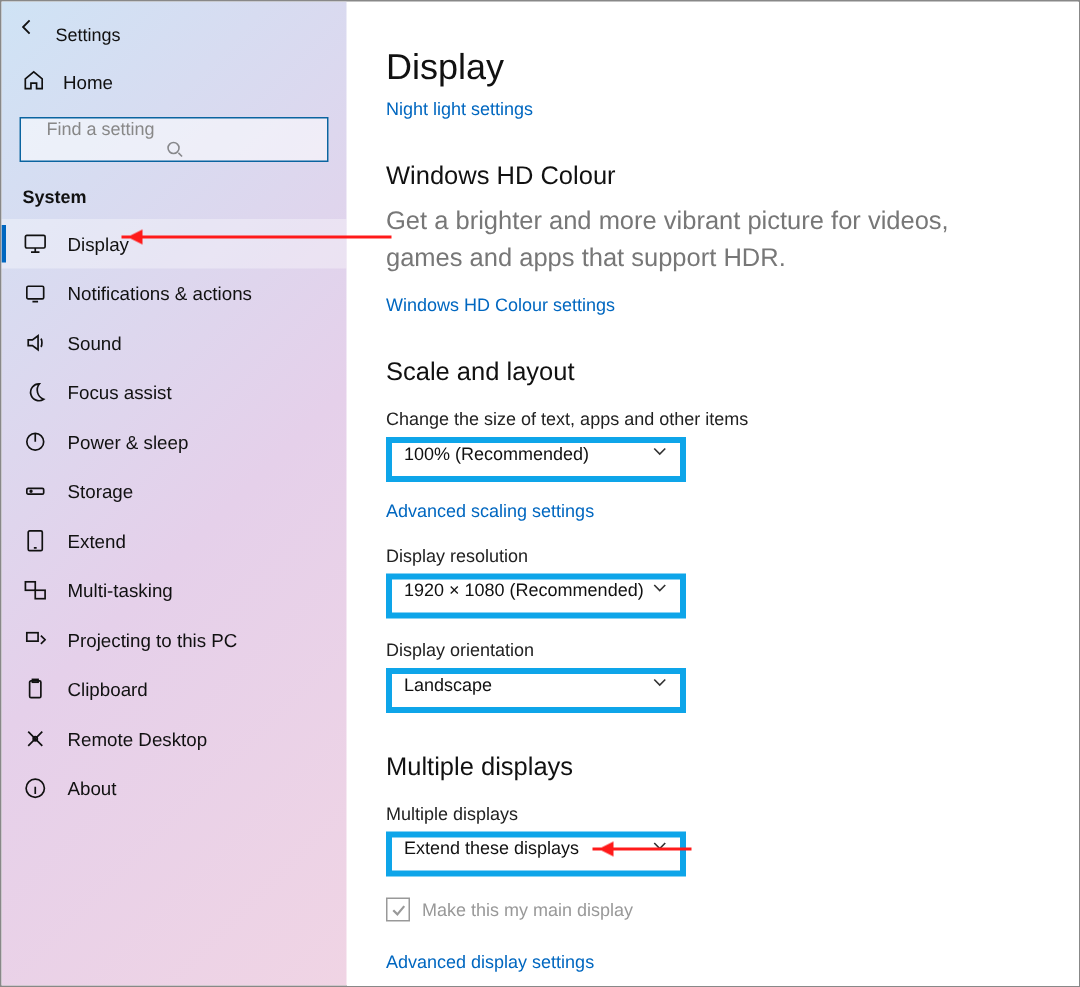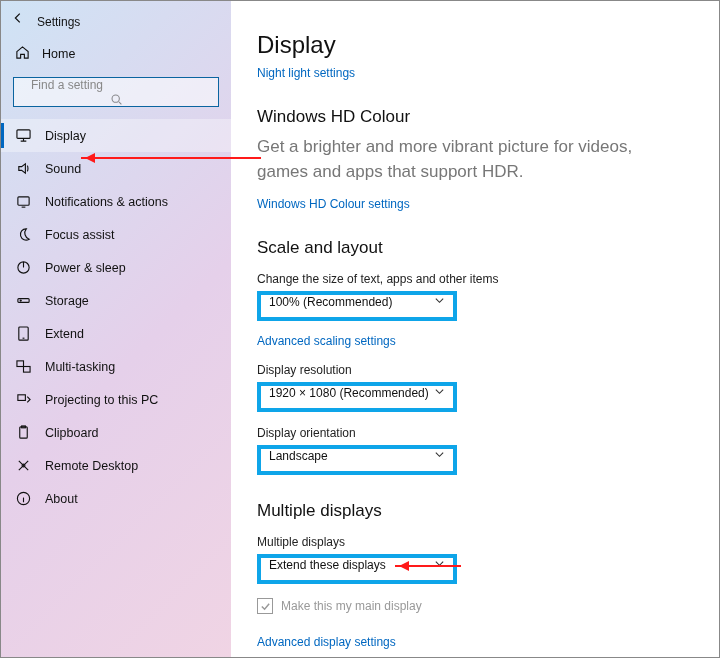--- a/index.html
+++ b/index.html
@@ -94,45 +94,46 @@
         <input type="text" placeholder="Find a setting" style="">
         <span class="sicon">
           <svg viewBox="0 0 16 16" fill="none" stroke="#444" stroke-width="1.3">
               <circle cx="7" cy="7" r="4.5"></circle>
               <path d="M11 11 L14 14"></path>
             </svg>
         </span>
       </div>
     </div>
 
+    <div class="section-head">System</div>
 
     <div class="nav" id="nav">
         <div class="nav-item selected">
           <span class="nicon">
             <svg viewBox="0 0 16 16" fill="none" stroke="#111" stroke-width="1.2">
               <use href="#ic-monitor"></use>
             </svg>
           </span>
           <span>Display</span>
         </div>
         <div class="nav-item">
           <span class="nicon">
             <svg viewBox="0 0 16 16" fill="none" stroke="#111" stroke-width="1.2">
+              <use href="#ic-notif"></use>
+            </svg>
+          </span>
+          <span>Notifications &amp; actions</span>
+        </div>
+        <div class="nav-item">
+          <span class="nicon">
+            <svg viewBox="0 0 16 16" fill="none" stroke="#111" stroke-width="1.2">
               <use href="#ic-sound"></use>
             </svg>
           </span>
           <span>Sound</span>
-        </div>
-        <div class="nav-item">
-          <span class="nicon">
-            <svg viewBox="0 0 16 16" fill="none" stroke="#111" stroke-width="1.2">
-              <use href="#ic-notif"></use>
-            </svg>
-          </span>
-          <span>Notifications &amp; actions</span>
         </div>
         <div class="nav-item">
           <span class="nicon">
             <svg viewBox="0 0 16 16" fill="none" stroke="#111" stroke-width="1.2">
               <use href="#ic-moon"></use>
             </svg>
           </span>
           <span>Focus assist</span>
         </div>
         <div class="nav-item">

